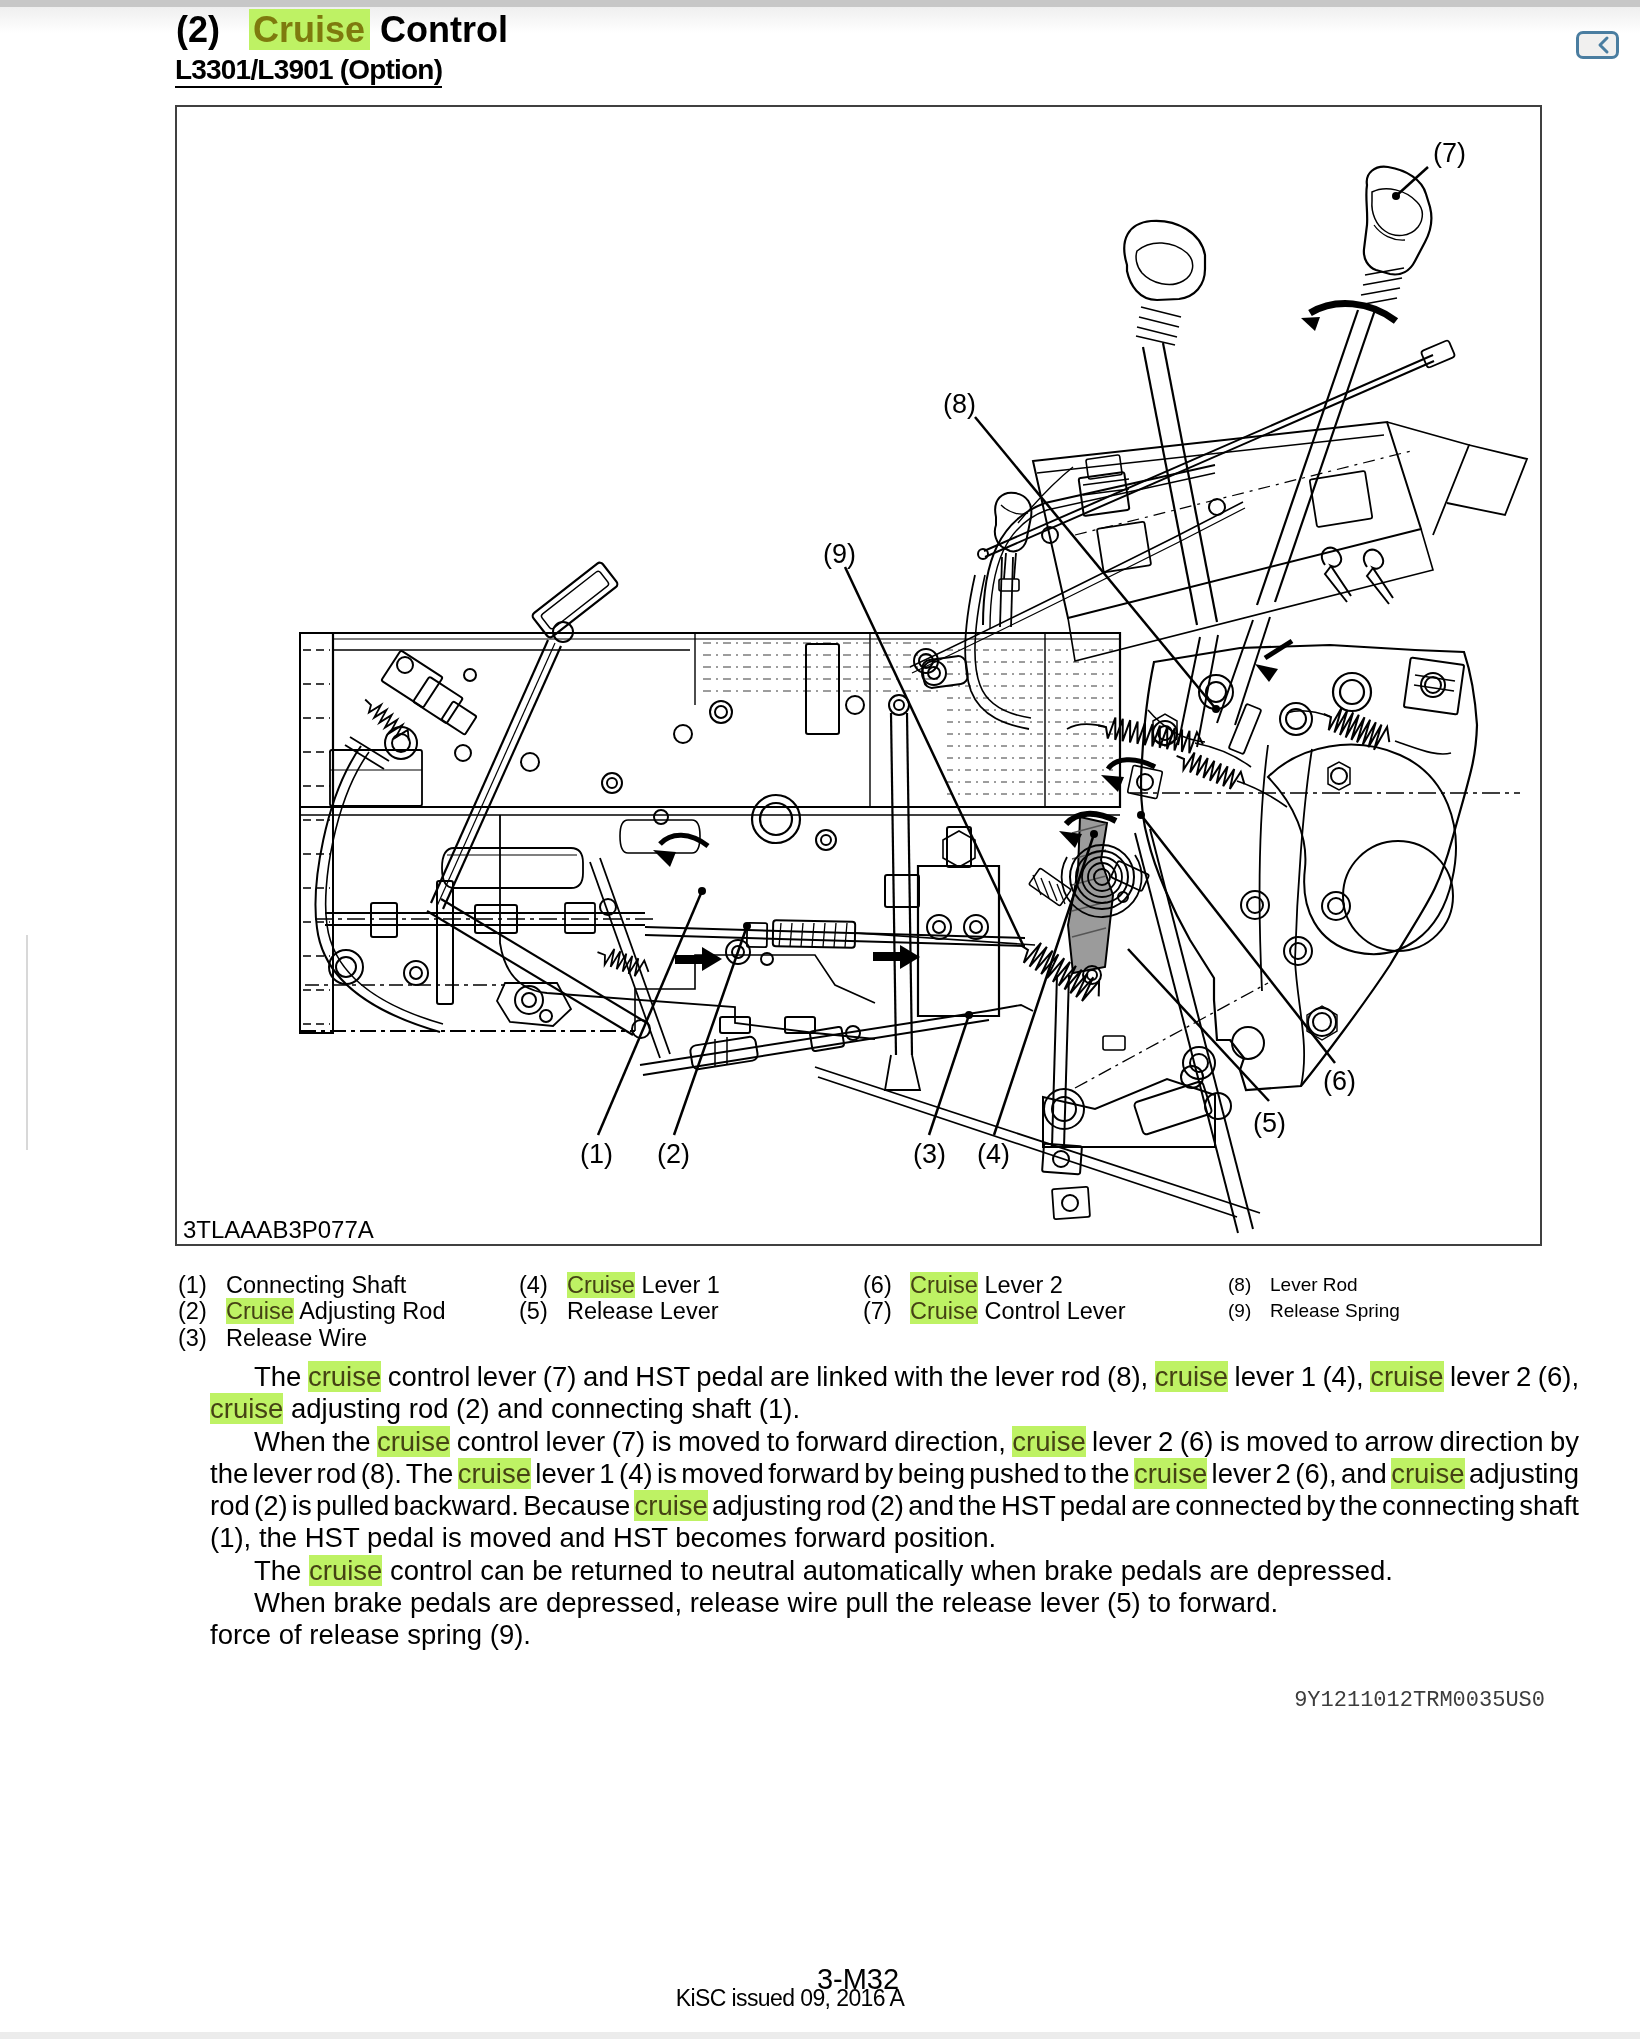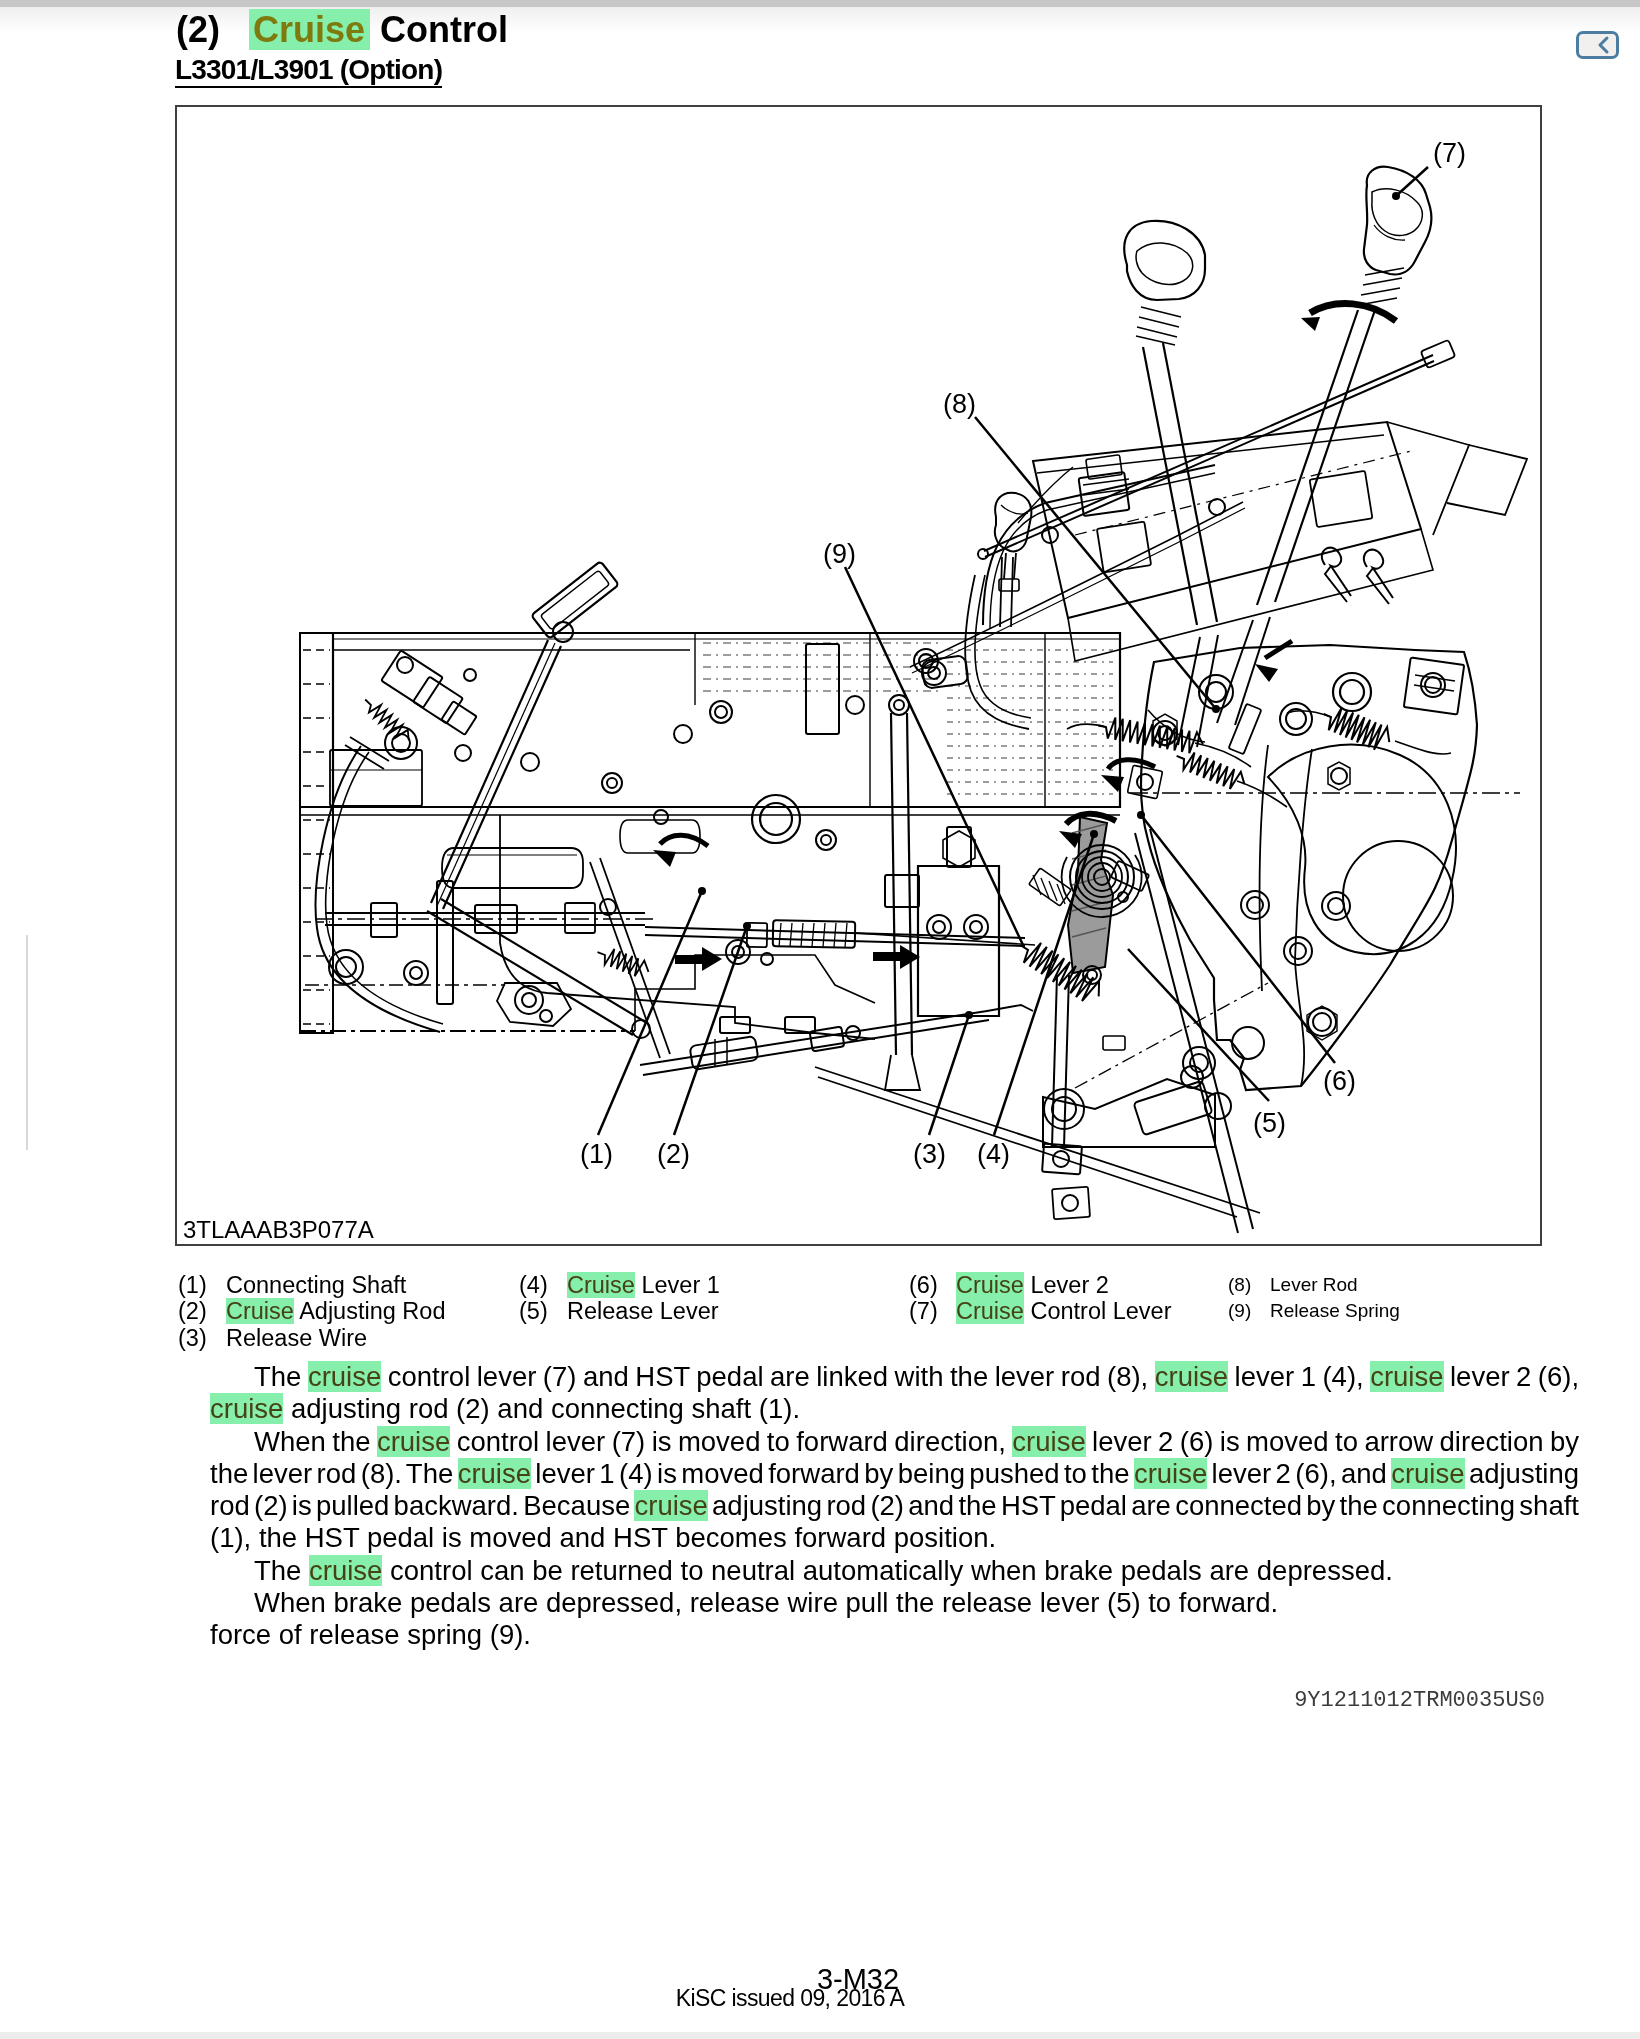--- a/index.html
+++ b/index.html
@@ -1,19 +1,19 @@
 <!DOCTYPE html>
 <html><head>
 <meta charset="utf-8">
 <style>
 html,body{margin:0;padding:0;}
 body{width:1640px;height:2039px;position:relative;background:#ffffff;
   font-family:"Liberation Sans",sans-serif;color:#000;overflow:hidden;}
 .abs{position:absolute;}
-.hl{background:#86efac;}
+.hl{background:#bef264;}
 .hlt{color:#454214;}
 .ind{display:inline-block;width:44px;}
 </style>
 </head>
 <body>
 
 <div class="abs" style="left:0;top:0;width:1640px;height:7px;background:#c7c7c7;"></div>
 
 <div class="abs" style="left:0;top:7px;width:1640px;height:26px;background:linear-gradient(#efefef,#ffffff);"></div>
 
@@ -542,21 +542,21 @@
 <div><span style="display:inline-block;width:48px;">(1)</span>Connecting Shaft</div>
 <div><span style="display:inline-block;width:48px;">(2)</span><span class="hl hlt">Cruise</span> Adjusting Rod</div>
 <div><span style="display:inline-block;width:48px;">(3)</span>Release Wire</div>
 </div>
 
 <div class="abs" style="left:519px;top:1272px;font-size:23.5px;line-height:26.3px;">
 <div><span style="display:inline-block;width:48px;">(4)</span><span class="hl hlt">Cruise</span> Lever 1</div>
 <div><span style="display:inline-block;width:48px;">(5)</span>Release Lever</div>
 </div>
 
-<div class="abs" style="left:863px;top:1272px;font-size:23.5px;line-height:26.3px;margin-left:46px;">
+<div class="abs" style="left:863px;top:1272px;font-size:23.5px;line-height:26.3px;">
 <div><span style="display:inline-block;width:47px;">(6)</span><span class="hl hlt">Cruise</span> Lever 2</div>
 <div><span style="display:inline-block;width:47px;">(7)</span><span class="hl hlt">Cruise</span> Control Lever</div>
 </div>
 
 <div class="abs" style="left:1228px;top:1272px;font-size:19px;line-height:26.3px;">
 <div><span style="display:inline-block;width:42px;">(8)</span>Lever Rod</div>
 <div><span style="display:inline-block;width:42px;">(9)</span>Release Spring</div>
 </div>
 
 <div class="abs" style="left:176px;top:1361px;font-size:27.5px;line-height:32.3px;white-space:nowrap;margin-left:34px;">

